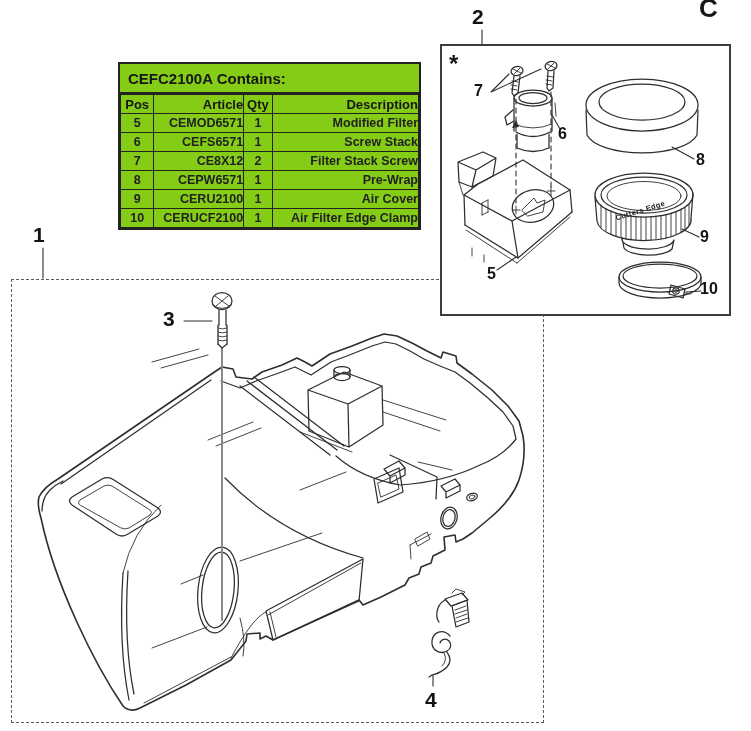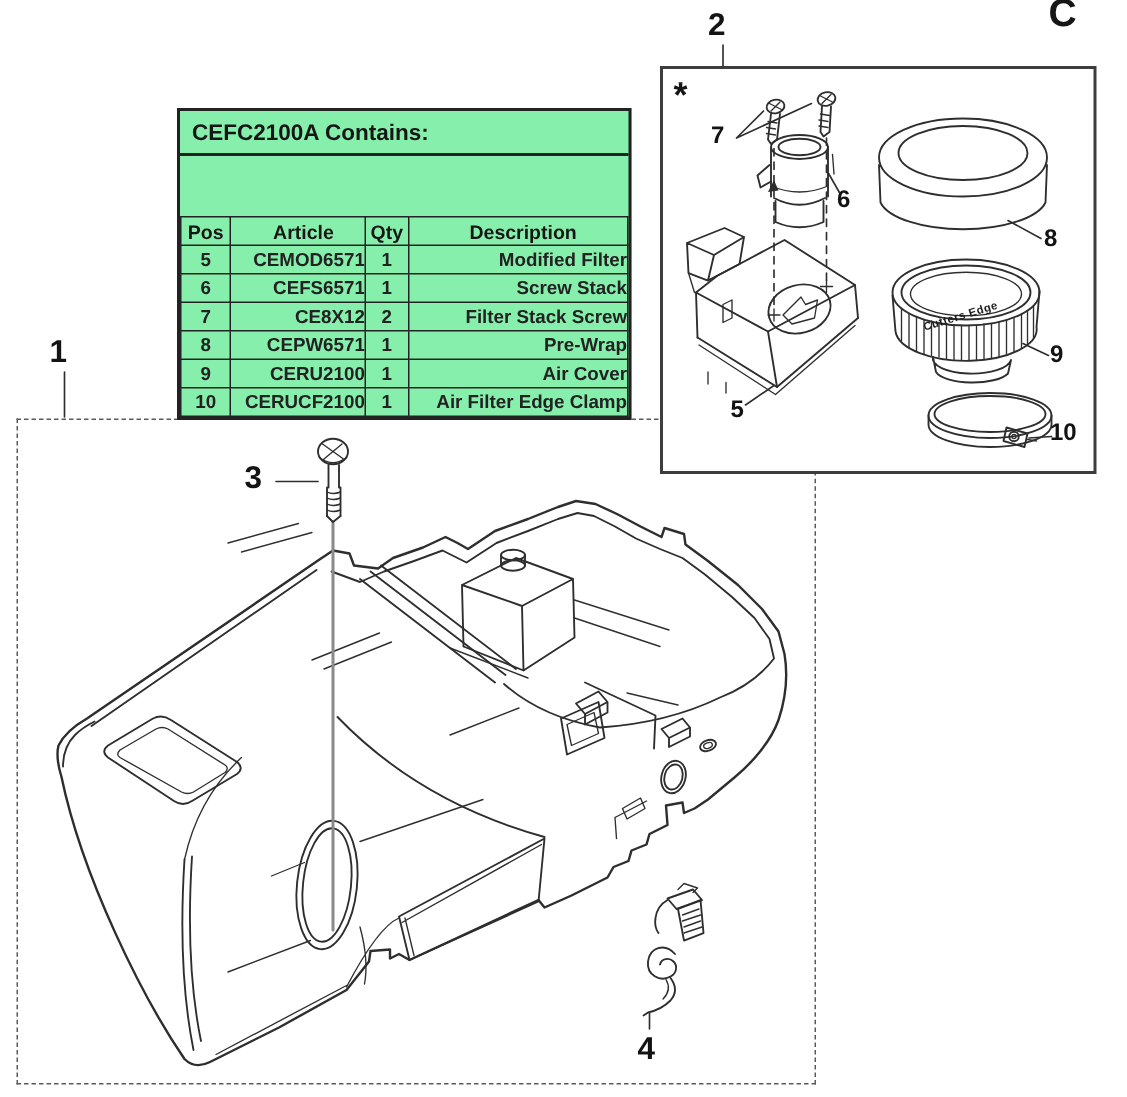--- a/index.html
+++ b/index.html
@@ -4,28 +4,28 @@
 <style>
   html,body{margin:0;padding:0;background:#fff;}
   .stage{position:relative;width:751px;height:731px;background:#fff;overflow:hidden;
          font-family:"Liberation Sans",sans-serif;color:#161616;}
   
   .dashed-box{position:absolute;left:11px;top:279px;width:531px;height:442px;
               border:1.6px dashed #5a5a5a;z-index:1;}
   .detail-box{position:absolute;left:440px;top:44px;width:287px;height:268px;
               border:2px solid #3d3d3d;background:#fff;z-index:2;}
   
-  .table-wrap{position:absolute;left:118px;top:72px;width:299px;z-index:2;
-              border:2px solid #222;background:#86efac;}
+  .table-wrap{position:absolute;left:118px;top:62px;width:299px;z-index:2;
+              border:2px solid #222;background:#84cc16;}
   .table-title{font-size:15px;font-weight:bold;padding:6px 8px 5px 8px;
                border-bottom:2px solid #222;letter-spacing:0;}
-  .table-wrap table{border-collapse:collapse;width:100%;table-layout:fixed;margin-top:40px;}
+  .table-wrap table{border-collapse:collapse;width:100%;table-layout:fixed;}
   .table-wrap th,.table-wrap td{border:1.5px solid #222;font-size:12.5px;
                font-weight:bold;padding:1px 0 1px 0;height:16px;white-space:nowrap;overflow:hidden;}
-  .table-wrap th{text-align:center;padding-left:7px;font-size:13px;}
+  .table-wrap th{text-align:right;padding-left:7px;font-size:13px;}
   .table-wrap th.c0,.table-wrap th.c2{text-align:center;padding-left:0;}
   .table-wrap td{text-align:right;padding-left:7px;color:#222;}
   .table-wrap td.c0,.table-wrap td.c2{text-align:center;padding-left:0;}
   col.w0{width:33px;} col.w1{width:89px;} col.w2{width:28px;} col.w3{width:145px;}
   
   svg.diagram{position:absolute;left:0;top:0;z-index:3;pointer-events:none;}
   svg.diagram path,svg.diagram line,svg.diagram ellipse,svg.diagram circle{
       fill:none;stroke:#2e2e2e;stroke-width:1.25;stroke-linecap:round;stroke-linejoin:round;}
   svg.diagram .thin{stroke-width:0.9;}
   svg.diagram .thick{stroke-width:1.6;}

